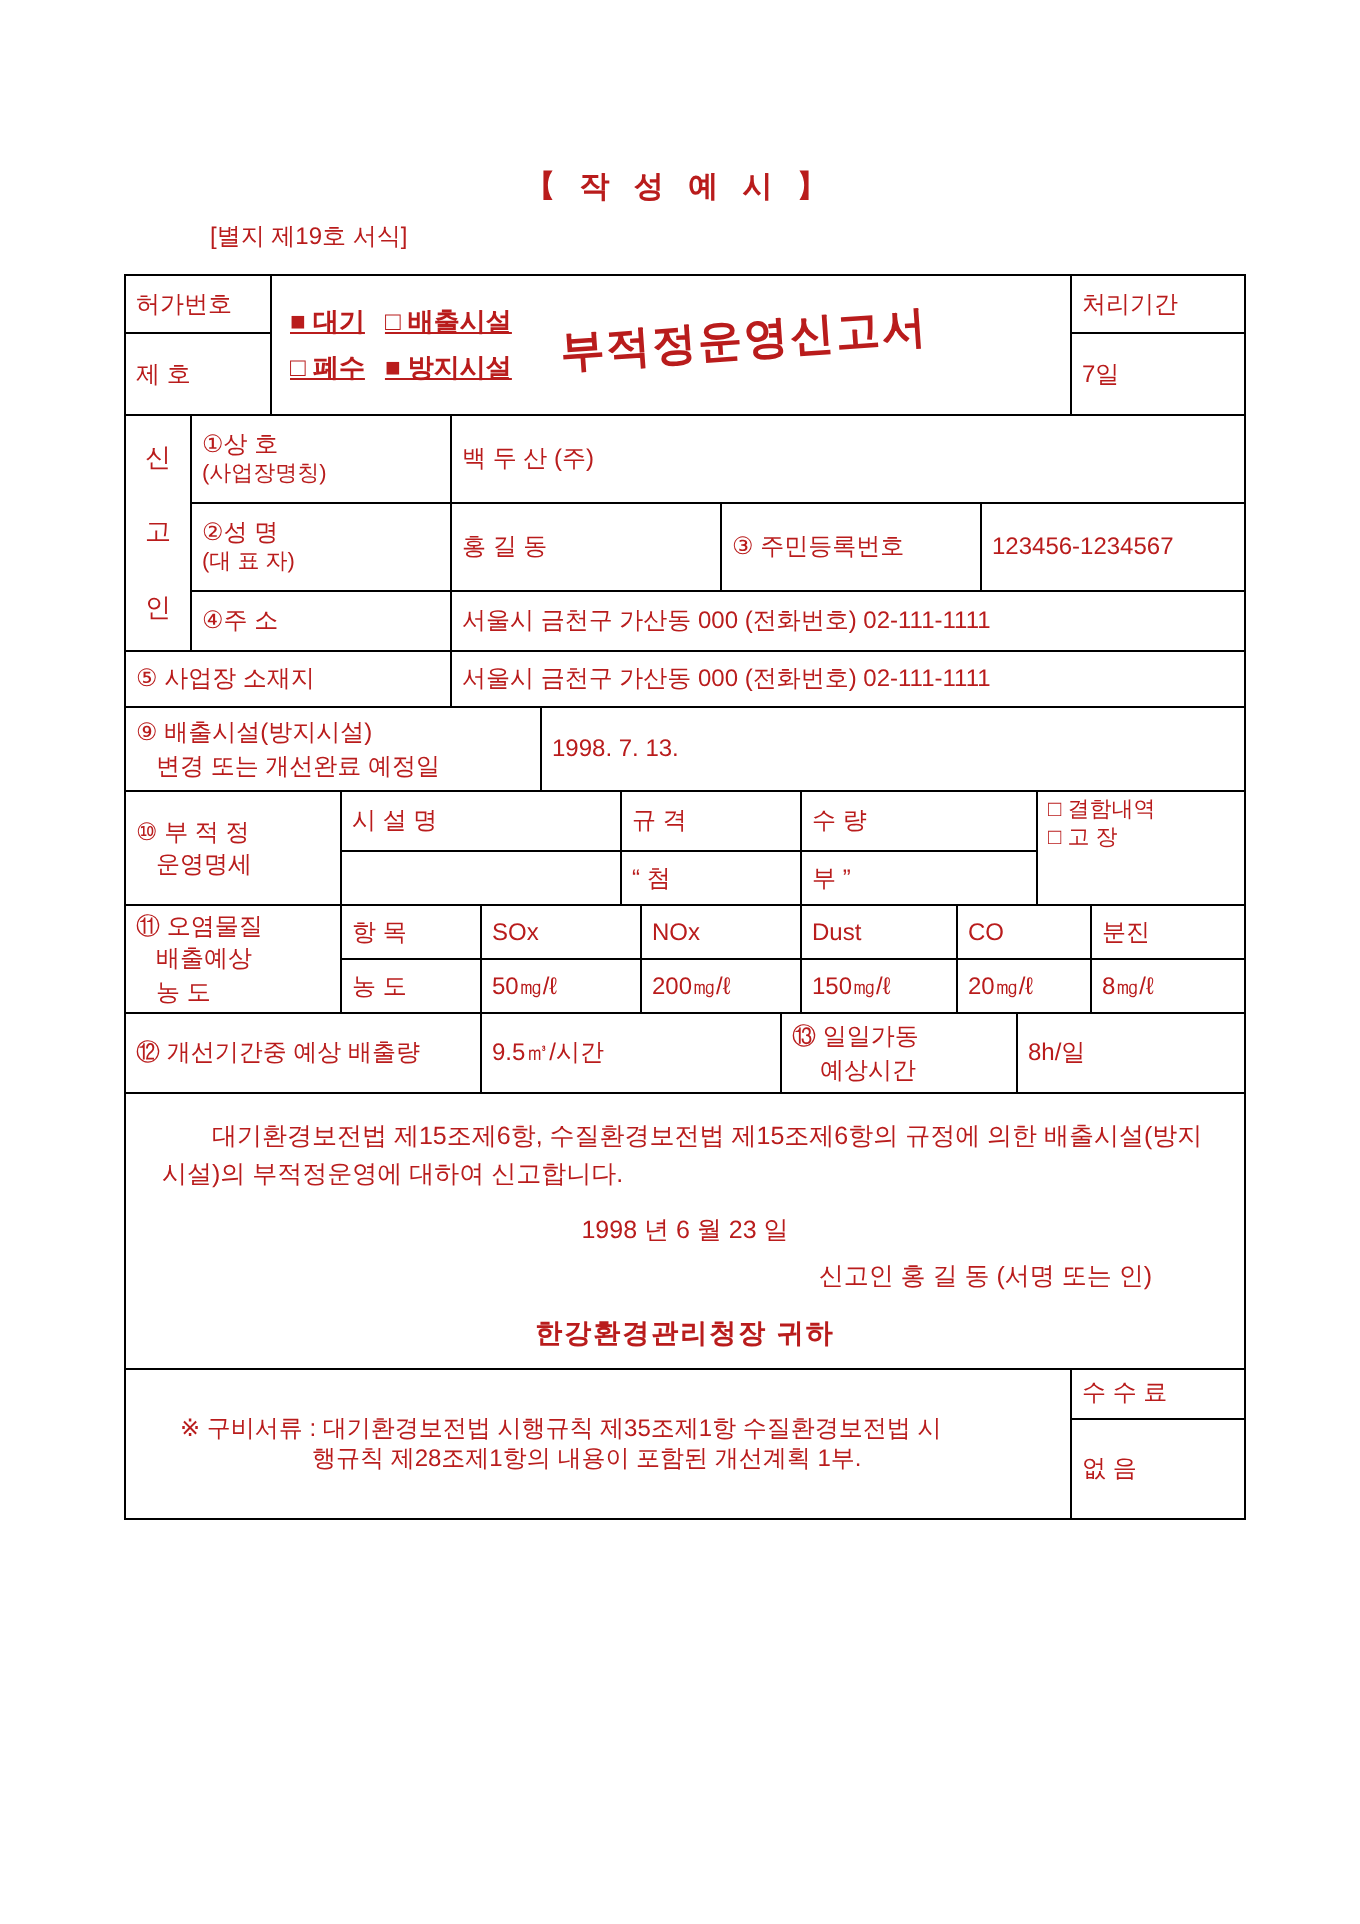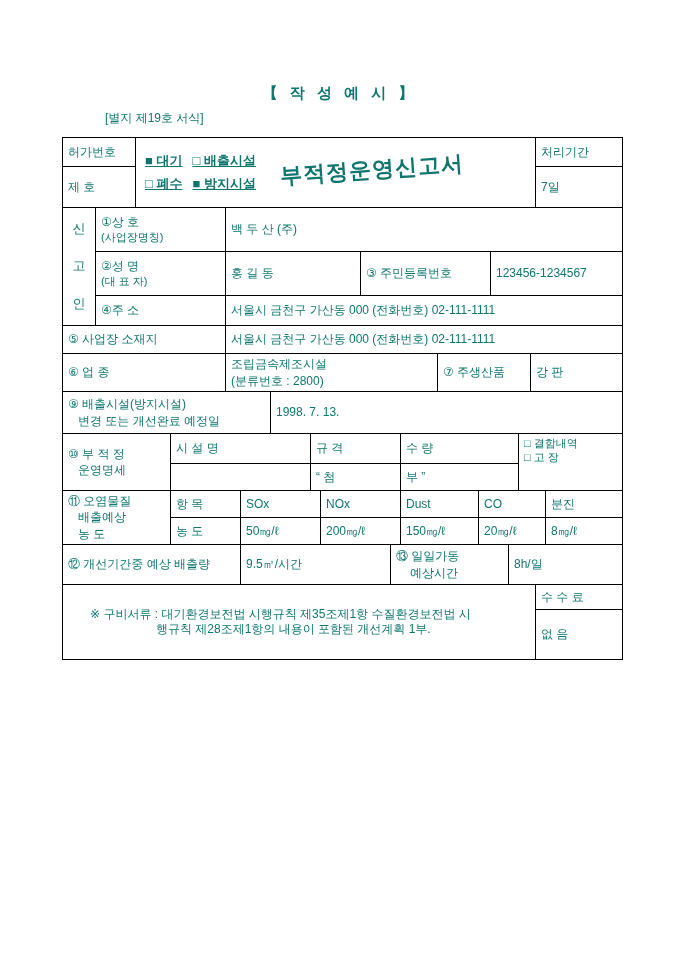--- a/index.html
+++ b/index.html
@@ -1,18 +1,18 @@
 <!DOCTYPE html>
 <html><head>
 <meta charset="utf-8">
 <style>
   html,body { margin:0; padding:0; background:#fff; }
   .page {
     position:relative; width:680px; height:962px; background:#ffffff;
-    font-family:"Liberation Sans","DejaVu Sans",sans-serif; color:#0f766e;
+    font-family:"Liberation Sans","DejaVu Sans",sans-serif; color:#b91c1c;
   }
   .doc-title {
     position:absolute; top:84px; left:0; width:100%;
     text-align:center; font-weight:bold; font-size:15px; letter-spacing:4px;
   }
   .form-ref { position:absolute; top:110px; left:64px; font-size:12px;margin-left:41px; }
   .form { position:absolute; top:137px; left:62px; width:560px; }
   table { border-collapse:collapse; width:560px; table-layout:fixed; }
   table + table { margin-top:-1px; }
   td { border:1px solid #000; font-size:12px; padding:2px 5px; vertical-align:middle; line-height:1.25; }
@@ -122,39 +122,20 @@
           <col style="width:397px">
         </colgroup>
       <tbody>
           <tr style="height:28px">
         <td>⑤ 사업장 소재지</td>
         <td>서울시 금천구 가산동 000  (전화번호) 02-111-1111</td>
       </tr>
     </tbody>
       </table>
 
-    <table>
-      <colgroup>
-          <col style="width:163px">
-          <col style="width:212px">
-          <col style="width:93px">
-          <col style="width:92px">
-        </colgroup>
-      <tbody>
-          <tr style="height:38px">
-        <td>⑥ 업      종</td>
-        <td class="c two-line">
-          <div>조립금속제조시설</div>
-          <div>(분류번호 : 2800)</div>
-        </td>
-        <td class="c">⑦ 주생산품</td>
-        <td class="c">강  판</td>
-      </tr>
-    </tbody>
-      </table>
 
 
     <table>
       <colgroup>
           <col style="width:208px">
           <col style="width:352px">
         </colgroup>
       <tbody>
           <tr style="height:42px">
         <td class="two-line">
@@ -244,20 +225,35 @@
         <td class="c">9.5㎥/시간</td>
         <td class="two-line">
           <div>⑬ 일일가동</div>
           <div style="padding-left:14px;">예상시간</div>
         </td>
         <td class="c">8h/일</td>
       </tr>
     </tbody>
       </table>
 
+    <table>
+      <colgroup>
+          <col style="width:560px">
+        </colgroup>
+      <tbody>
+          <tr style="height:136px">
+        <td class="decl-cell" style="vertical-align:top;">
+          <div class="decl-body">대기환경보전법 제15조제6항, 수질환경보전법 제15조제6항의 규정에 의한 배출시설(방지시설)의 부적정운영에 대하여 신고합니다.</div>
+          <div class="decl-date">1998 년  6 월 23 일</div>
+          <div class="decl-signer">신고인    홍 길 동 (서명 또는 인)</div>
+          <div class="decl-addressee">한강환경관리청장 귀하</div>
+        </td>
+      </tr>
+    </tbody>
+      </table>
 
     <table>
       <colgroup>
           <col style="width:473px">
           <col style="width:87px">
         </colgroup>
       <tbody>
           <tr style="height:25px">
         <td rowspan="2">
           <div class="note-line1">※ 구비서류 : 대기환경보전법 시행규칙 제35조제1항 수질환경보전법 시</div>

